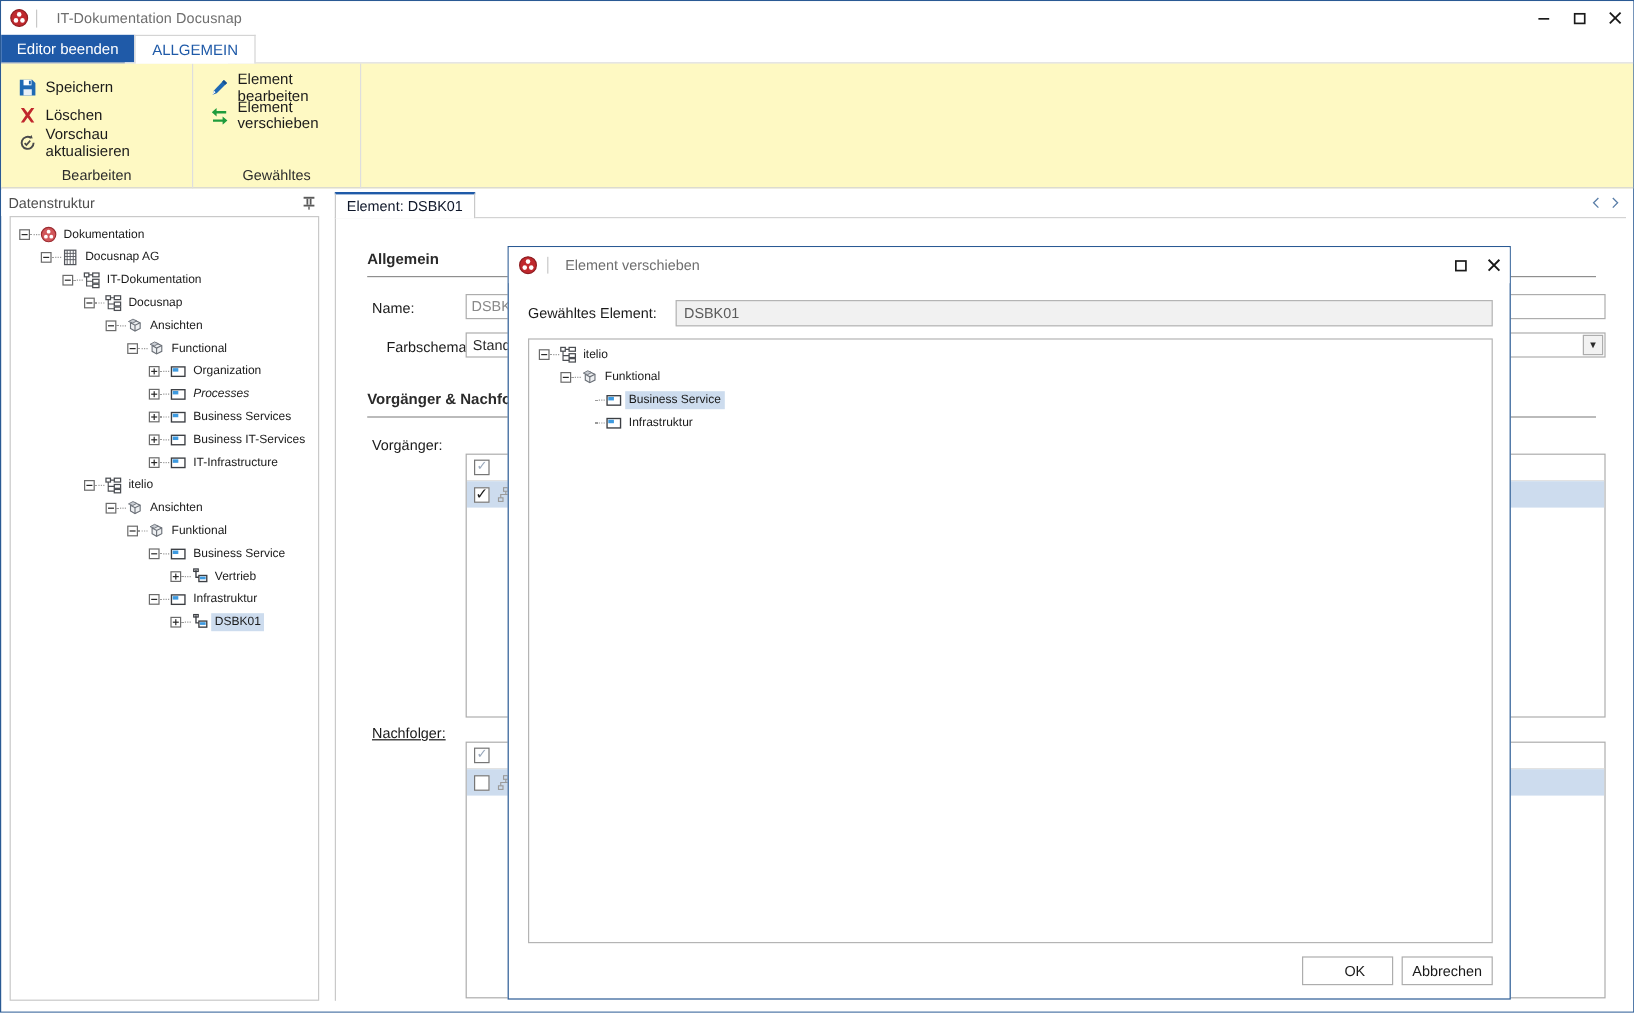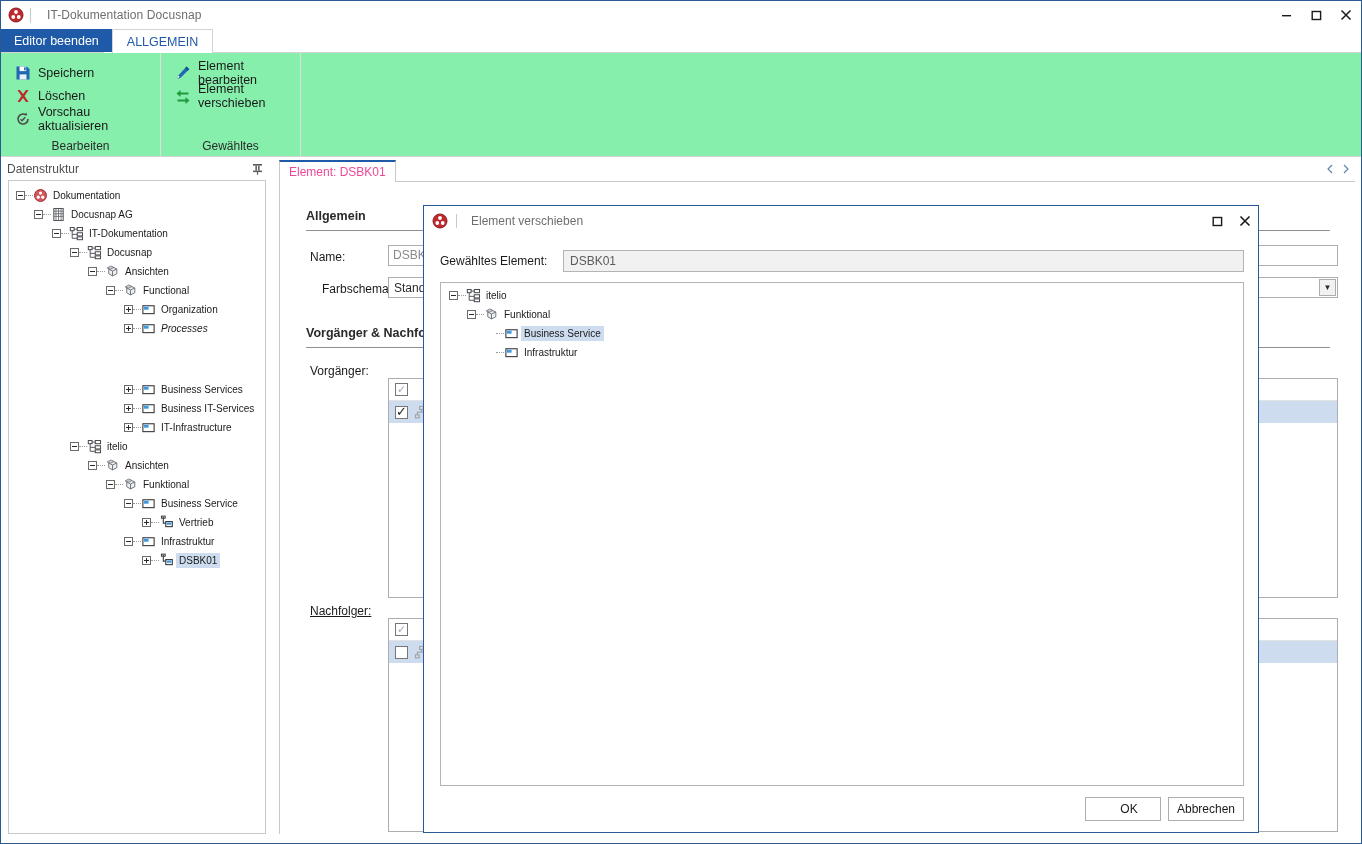--- a/index.html
+++ b/index.html
@@ -70,21 +70,21 @@
     position: absolute; left: 0; top: 51px; width: 1360px; height: 1px;
     background: #d4d4d4;
   }
   .tabs-underline-cover {
     position: absolute; top: 51px; height: 1px; background: #ffffff;
   }
 
   
   .ribbon {
     position: absolute; left: 0; top: 52px; width: 1360px; height: 104px;
-    background: #86efac;
+    background: #fef9c3;
     border-bottom: 1px solid #d4d4d4;
   }
   .rgroup {
     position: absolute; top: 0; height: 104px;
     border-right: 1px solid #dedede;
   }
   .rgroup-label {
     position: absolute; bottom: 4px; width: 100%;
     text-align: center; font-size: 12px; color: #2c2c2c;
   }
@@ -138,21 +138,21 @@
   .ticon { width: 15px; height: 15px; flex: 0 0 auto; margin-right: 2px; }
 
   
   .content-tabbar {
     position: absolute; left: 278px; top: 159px; width: 1076px; height: 22px;
   }
   .ctab {
     position: absolute; left: 0; top: 0; height: 22px;
     padding: 0 9px;
     display: flex; align-items: center;
-    font-size: 12px; color: #ec4899;
+    font-size: 12px; color: #0f172a;
     border: 1px solid #c9c9c9; border-bottom: none;
     border-top: 2px solid #1f5aa8;
     background: #ffffff;
   }
   .ctab-line {
     position: absolute; left: 0; top: 21px; width: 1076px; height: 1px;
     background: #c9c9c9;
   }
   .ctab-nav {
     position: absolute; right: 4px; top: 3px;
@@ -438,21 +438,21 @@
         </div>
         <div class="tree-row" style="padding-left: 115px; font-style: italic;">
           <div class="exp plus"></div>
           <div class="dots"></div>
           <svg viewBox="0 0 16 16" class="ticon">
             <rect x="2" y="4" width="12" height="8.4" fill="#ffffff" stroke="#3b3e43" stroke-width="1.2"></rect>
             <rect x="3.1" y="5.1" width="5" height="3.1" fill="#3d9ae0"></rect>
           </svg>
           <span class="lbl">Processes</span>
         </div>
-        <div class="tree-row" style="padding-left: 115px; margin-top: 42px;">
+        <div class="tree-row" style="padding-left: 115px;">
           <div class="exp plus"></div>
           <div class="dots"></div>
           <svg viewBox="0 0 16 16" class="ticon">
             <rect x="2" y="4" width="12" height="8.4" fill="#ffffff" stroke="#3b3e43" stroke-width="1.2"></rect>
             <rect x="3.1" y="5.1" width="5" height="3.1" fill="#3d9ae0"></rect>
           </svg>
           <span class="lbl">Business Services</span>
         </div>
         <div class="tree-row" style="padding-left: 115px;">
           <div class="exp plus"></div>

